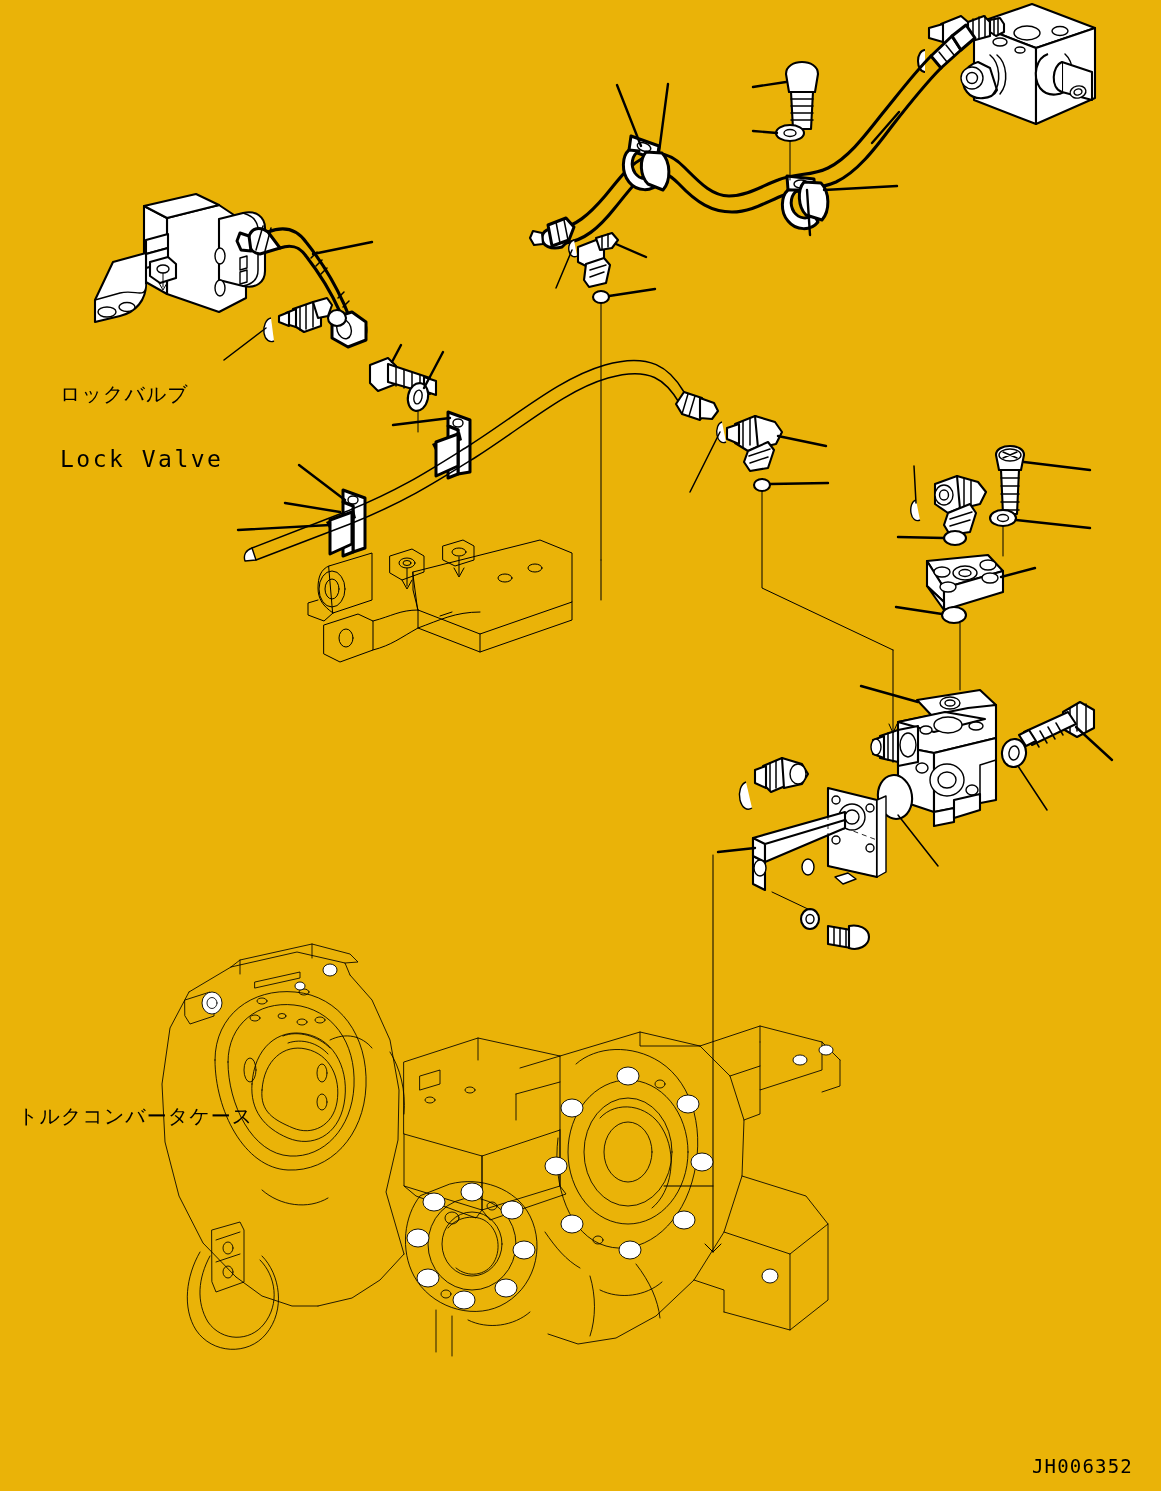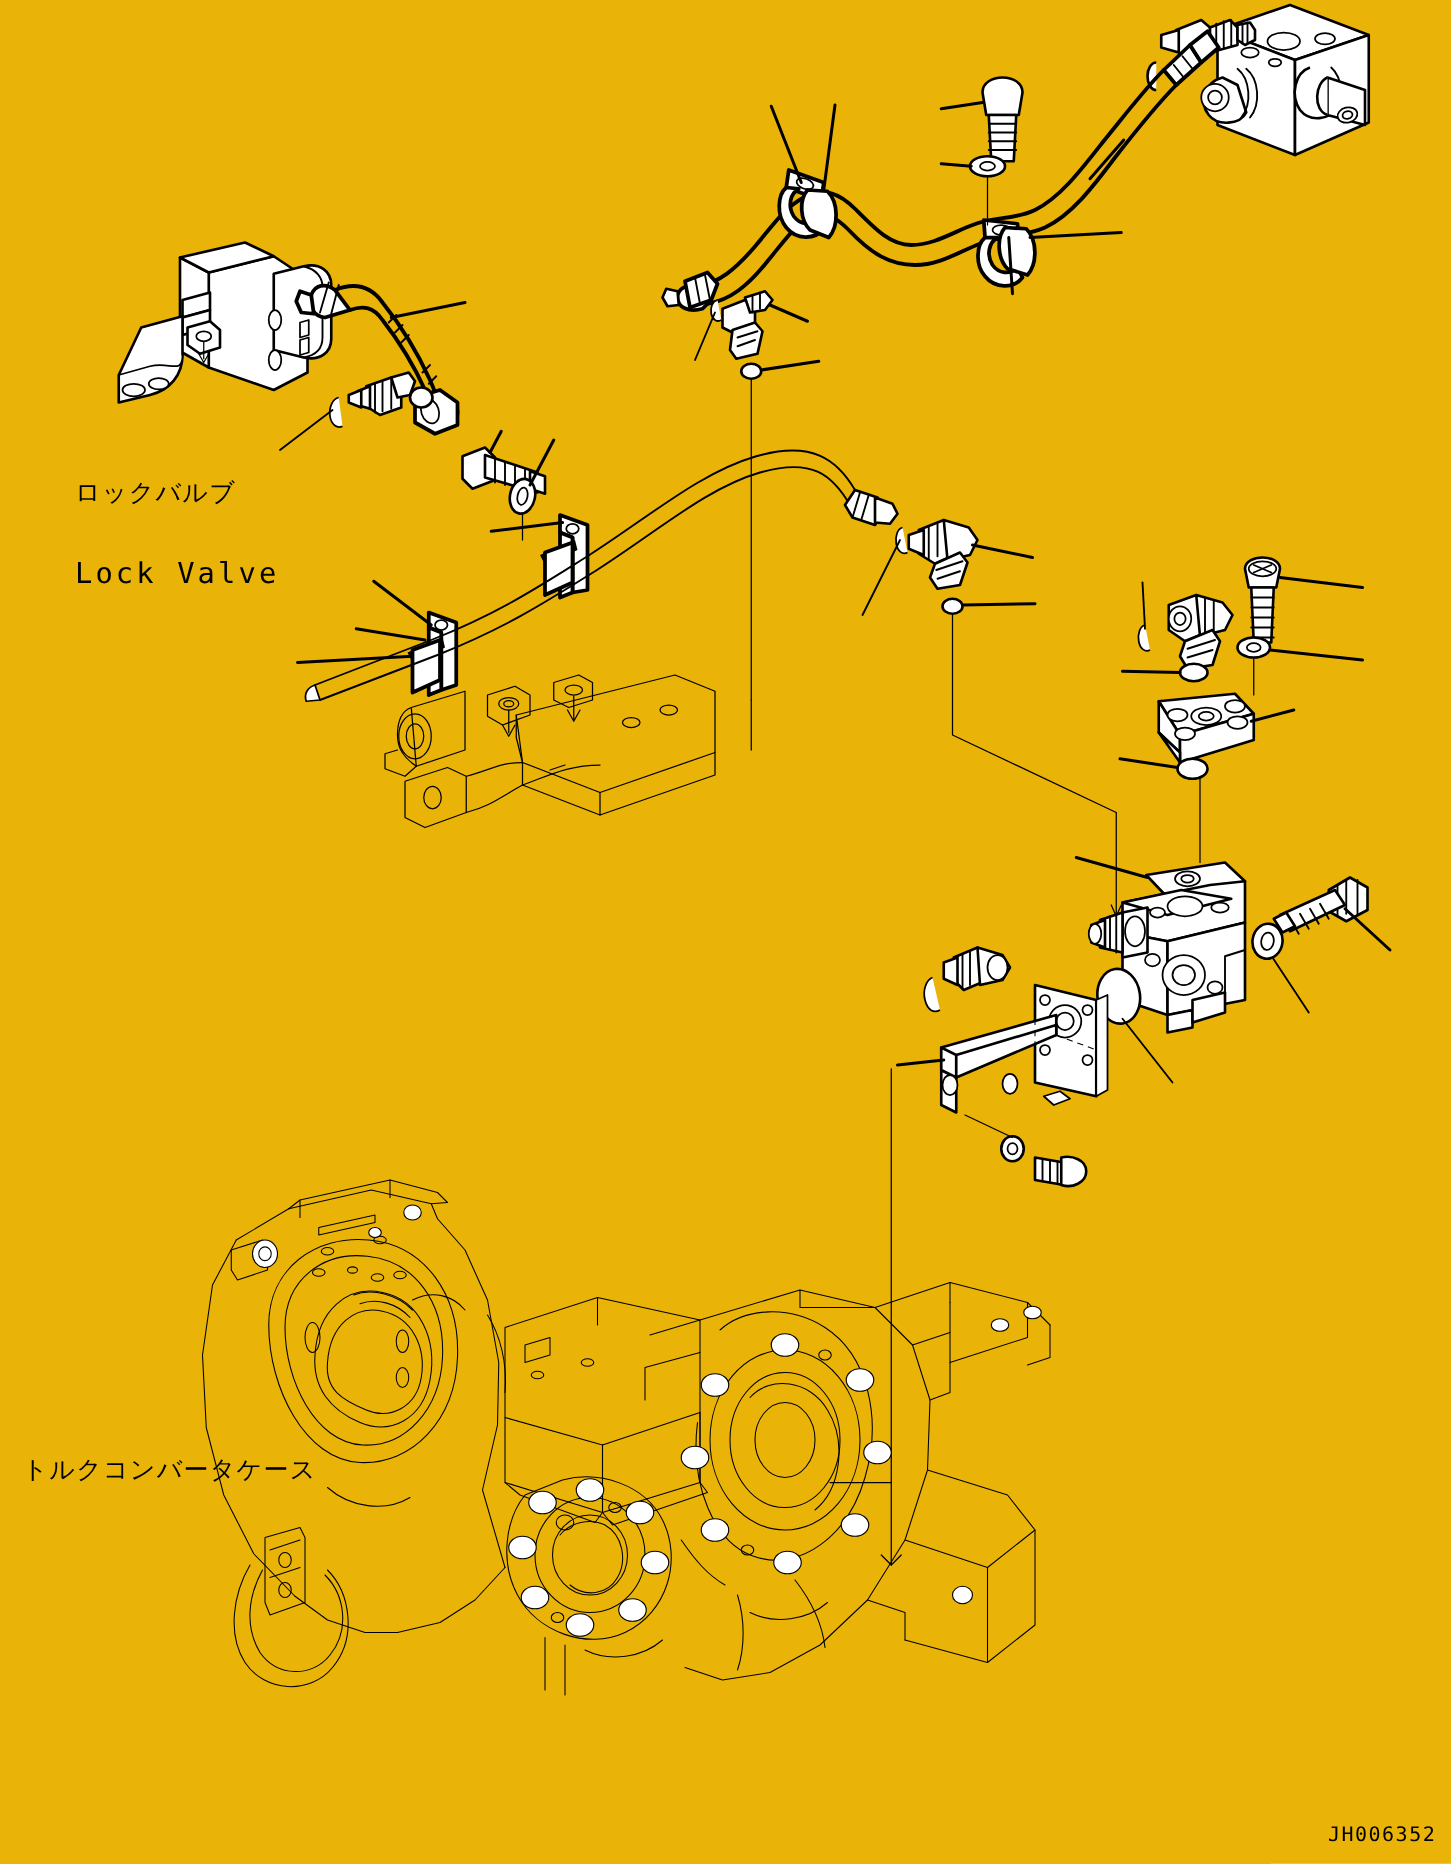--- a/index.html
+++ b/index.html
@@ -25,22 +25,22 @@
   .wfl{fill:#fff;stroke:#000;stroke-width:1.4;stroke-linejoin:round;}
   .wfg{fill:#fff;stroke:#000;stroke-width:0.9;stroke-linejoin:round;}
   .blk{fill:#000;stroke:none;}
 
   
   .lbl{position:absolute;white-space:pre;line-height:1.22;
        font-family:"DejaVu Sans Mono","Liberation Mono",monospace;color:#000;}
   .lbl .jp{display:block;font-size:20px;letter-spacing:1px;}
   .lbl .en{display:block;font-size:23px;letter-spacing:2.5px;}
   #lock-valve-label{left:60px;top:343px;}
-  #tc-label{left:18px;top:1124px;}
-  #sheet-code{position:absolute;right:12px;bottom:14px;font-size:16px;letter-spacing:1.2px;
+  #tc-label{left:18px;top:1065px;}
+  #sheet-code{position:absolute;right:28px;bottom:14px;font-size:19px;letter-spacing:1.2px;
        font-family:"DejaVu Sans Mono","Liberation Mono",monospace;}
 </style>
 </head>
 <body>
 
 <div id="sheet">
 
   <svg id="dwg" viewBox="0 0 1161 1491">
 
     <g>

